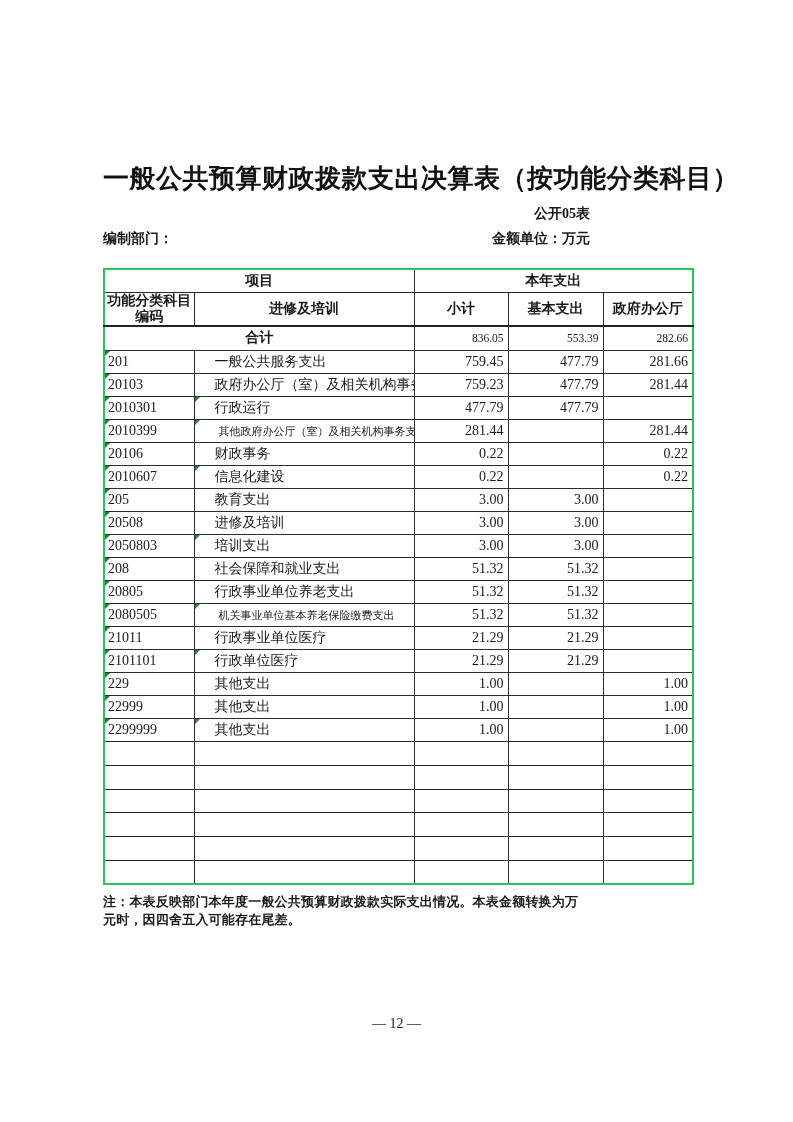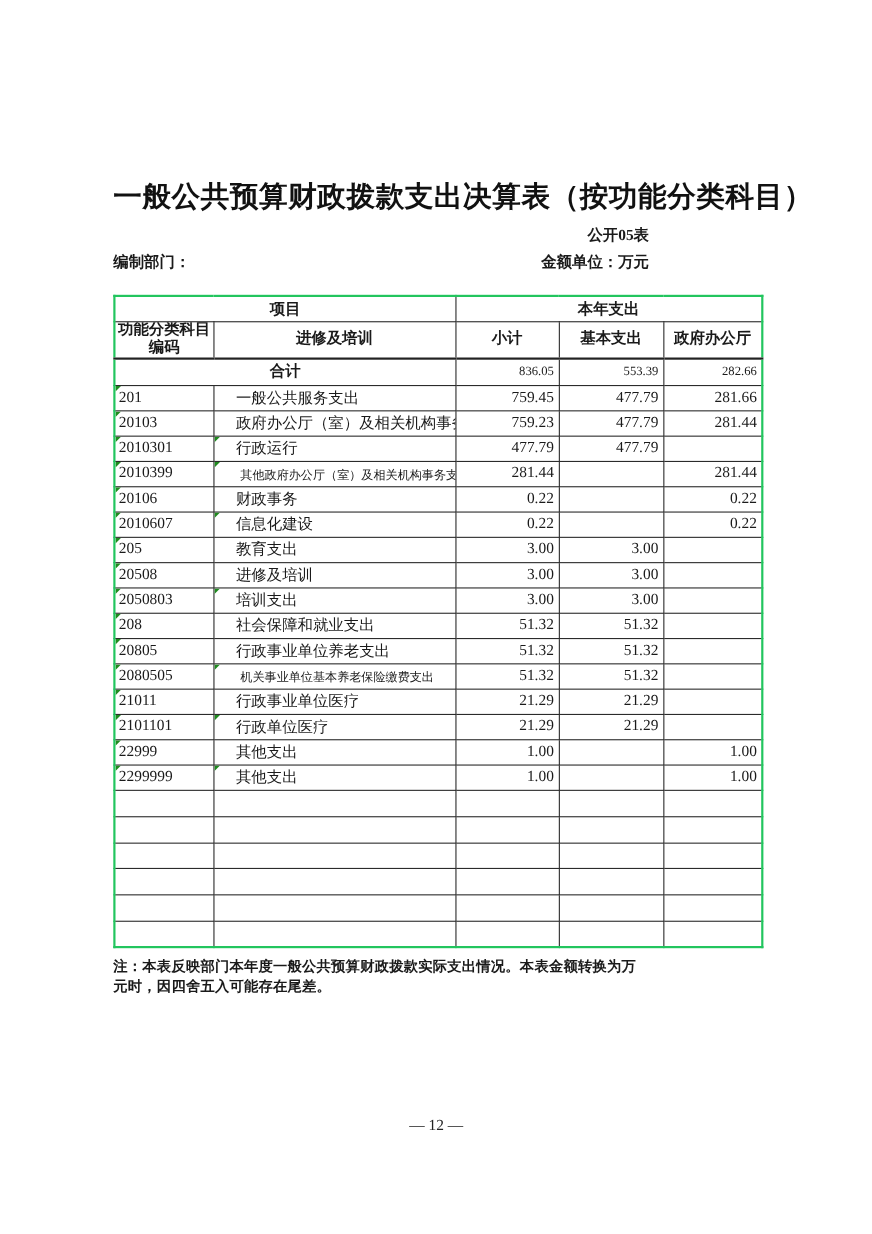--- a/index.html
+++ b/index.html
@@ -228,20 +228,27 @@
             <td class="num"></td>
           </tr>
           <tr>
             <td class="code"><span class="tri"></span>2101101</td>
             <td class="name indent"><span class="tri"></span>行政单位医疗</td>
             <td class="num">21.29</td>
             <td class="num">21.29</td>
             <td class="num"></td>
           </tr>
           <tr>
+            <td class="code"><span class="tri"></span>229</td>
+            <td class="name">其他支出</td>
+            <td class="num">1.00</td>
+            <td class="num"></td>
+            <td class="num">1.00</td>
+          </tr>
+          <tr>
             <td class="code"><span class="tri"></span>22999</td>
             <td class="name">其他支出</td>
             <td class="num">1.00</td>
             <td class="num"></td>
             <td class="num">1.00</td>
           </tr>
           <tr>
             <td class="code"><span class="tri"></span>2299999</td>
             <td class="name indent"><span class="tri"></span>其他支出</td>
             <td class="num">1.00</td>

